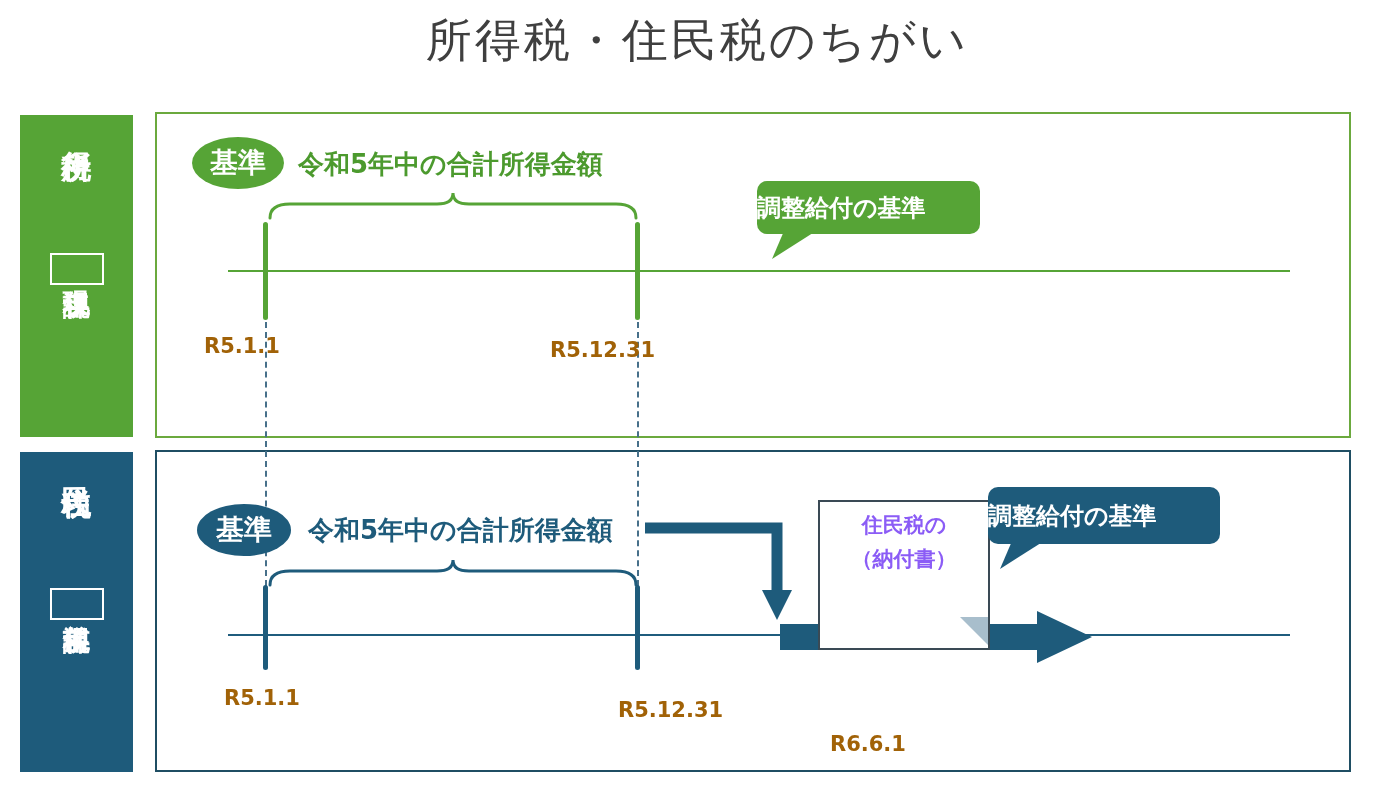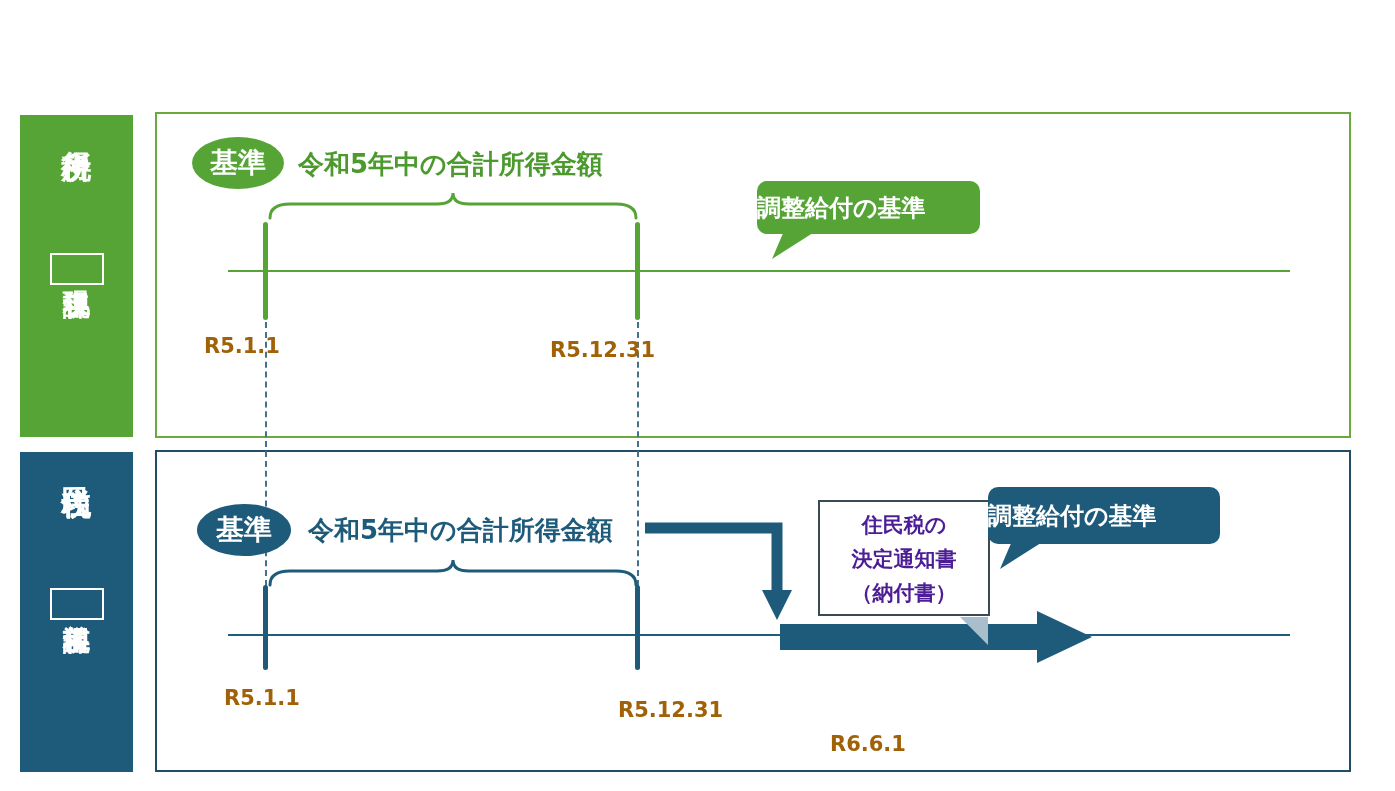--- a/index.html
+++ b/index.html
@@ -47,30 +47,31 @@
   .timeline { height:2px; }
   .timeline.green { background:#56A436; }
   .timeline.teal  { background:#1F5C7D; }
   .tick { width:5px; border-radius:3px; }
   .tick.green { background:#56A436; }
   .tick.teal  { background:#1E5B7B; }
   .dashline { width:0; border-left:2px dashed #47708A; }
   .date { font-size:21px; color:#a16207;font-weight:bold; }
   .note { color:#4C9A2E; font-size:24px; font-weight:bold; line-height:31px; }
   .notice {
-    background:#ffffff; border:2px solid #3A4A55; width:172px; height:116px;
-    text-align:center; font-weight:bold; color:#4c1d95; font-size:21px;
+    background:#ffffff; border:2px solid #3A4A55; width:172px; height:150px;
+    text-align:center; font-weight:bold; color:#8b5cf6; font-size:21px;
     line-height:34px; padding-top:6px;
   }
 </style>
 </head>
 <body>
 
 <div class="stage">
 
+  <div class="abs title">所得税・住民税のちがい</div>
 
   <div class="abs panel green" style="left:155px; top:112px; height:326px;"></div>
   <div class="abs panel teal" style="left:155px; top:450px; height:322px;"></div>
 
   <div class="abs sidebar green" style="left:20px; top:115px; height:322px;">
     <div class="abs side-label vtext">所得税</div>
     <div class="abs side-box vtext" style="top:138px;">
       <span>現年課税</span>
     </div>
   </div>
@@ -122,21 +123,20 @@
     <path d="M 5 10 L 137 10 L 137 74" fill="none" stroke="#1E5B7B" stroke-width="11"></path>
     <polygon points="122,72 152,72 137,102" fill="#1E5B7B"></polygon>
   </svg>
 
   <svg class="abs" style="left:775px; top:610px;" width="322" height="54">
     <polygon points="5,14 262,14 262,1 317,27 262,53 262,40 5,40" fill="#1E5B7B"></polygon>
   </svg>
 
   <div class="abs notice" style="left:818px; top:500px;">
     <div>住民税の</div>
-    <div>決定通知書</div>
     <div>（納付書）</div>
   </div>
   <svg class="abs" style="left:960px; top:617px;" width="28" height="28">
     <polygon points="0,0 28,0 28,28" fill="#A8BECC"></polygon>
   </svg>
 
   <div class="abs bubble teal" style="left:988px; top:487px; width:232px; height:57px;">
     <span>調整給付の基準</span>
   </div>
   <svg class="abs" style="left:1000px; top:541px;" width="46" height="30">

